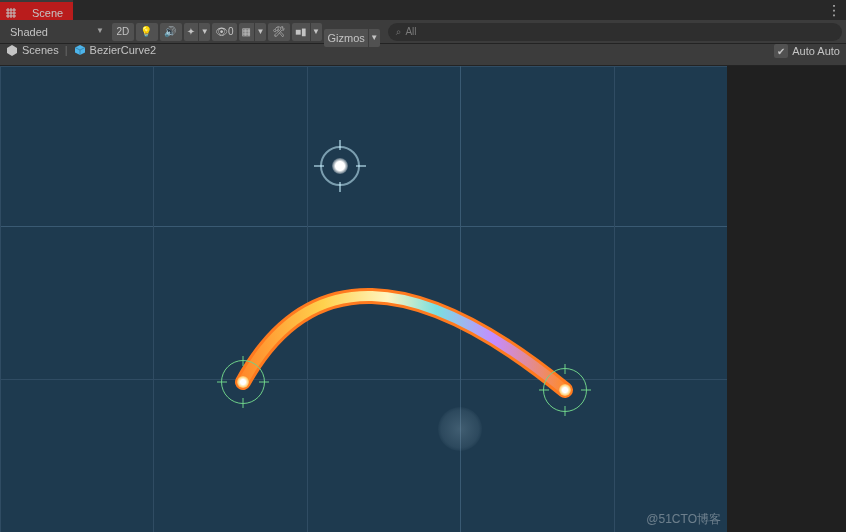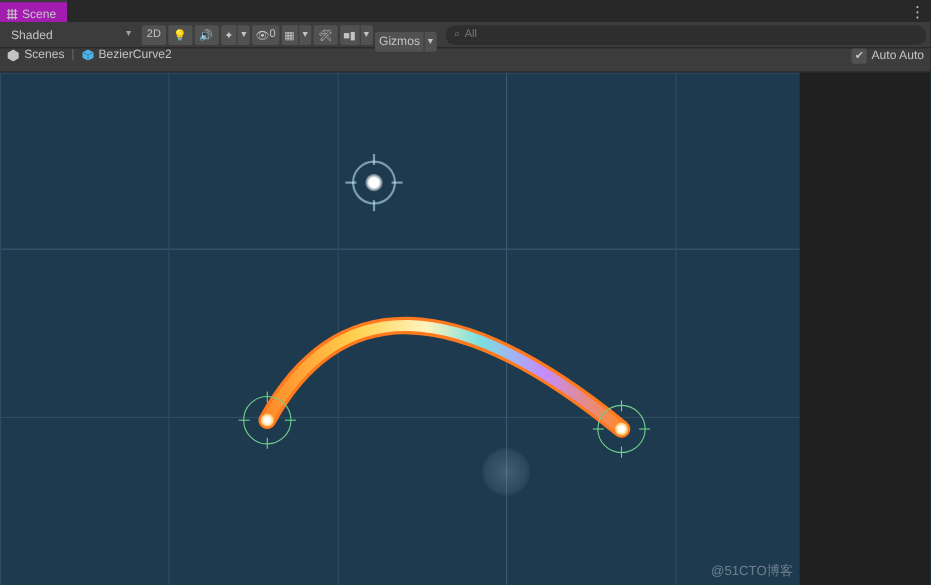--- a/index.html
+++ b/index.html
@@ -1,25 +1,25 @@
 <!DOCTYPE html>
 <html><head>
 <meta charset="utf-8">
 <style>
   * { box-sizing: border-box; margin: 0; padding: 0; font-family: Arial, sans-serif; }
   body { background: #202020; width: 846px; height: 532px; overflow: hidden; position: relative; }
 
   .tab-bar { height: 20px; background: #282828; display: flex; align-items: stretch; }
-  .tab { background: #a21caf; color: #c4c4c4; font-size: 11px; padding: 3px 10px 0 6px; display: flex; align-items: center; gap: 4px; border-top: 2px solid #383838; justify-content: center; }
+  .tab { background: #b91c1c; color: #c4c4c4; font-size: 11px; padding: 3px 10px 0 6px; display: flex; align-items: center; gap: 16px; border-top: 2px solid #383838; justify-content: center; }
   .tab.active { border-top: 2px solid #3a3a3a; }
   .grid-ico { width: 10px; height: 10px; display: inline-block; }
   .kebab { margin-left: auto; width: 24px; display: flex; align-items: center; justify-content: center; color: #bdbdbd; font-size: 14px; cursor: pointer; }
 
   .toolbar { height: 24px; background: #3c3c3c; display: flex; align-items: center; padding: 0 4px; gap: 2px; border-bottom: 1px solid #232323; }
-  .shaded { color: #c4c4c4; font-size: 11px; padding: 0 6px; display: flex; align-items: flex-start; gap: 65px; }
+  .shaded { color: #c4c4c4; font-size: 11px; padding: 0 6px; display: flex; align-items: flex-start; gap: 48px; }
   .caret { font-size: 8px; color: #a0a0a0; }
   .tbtn { height: 18px; min-width: 22px; background: #515151; color: #c4c4c4; font-size: 10px; display: flex; align-items: center; justify-content: center; border-radius: 2px; padding: 0 3px; cursor: pointer; text-align: center; }
   .tbtn.split { padding-right: 0; }
   .tbtn .sp { width: 12px; border-left: 1px solid #3c3c3c; height: 100%; display: flex; align-items: center; justify-content: center; font-size: 8px; margin-left: 3px; }
   .gizmos { font-size: 11px; padding: 0 4px; margin-top: 12px; }
   .search { flex: 1; height: 18px; background: #2e2e2e; border-radius: 9px; margin-left: 6px; display: flex; align-items: center; padding: 0 8px; color: #7a7a7a; font-size: 10px; gap: 4px; }
 
   .breadcrumb { height: 22px; background: #3c3c3c; display: flex; align-items: flex-start; padding: 0 6px; color: #c4c4c4; font-size: 11px; border-bottom: 1px solid #232323; }
   .bc-sep { margin: 0 6px; color: #6a6a6a; }
   .cube-ico { color: #4db4ea; margin-right: 4px; }

